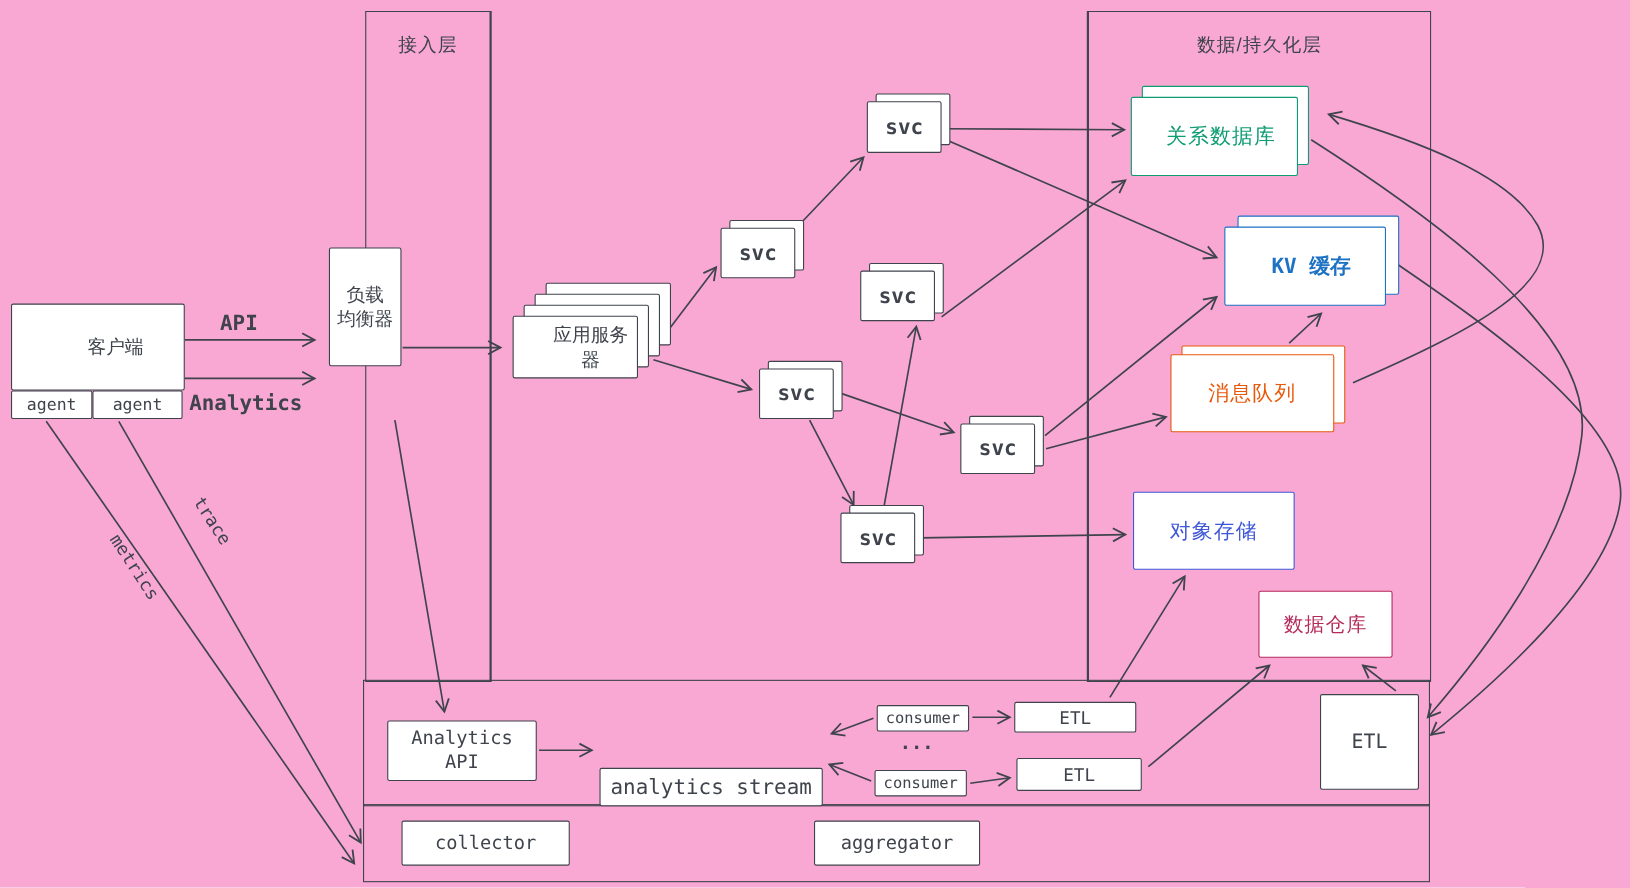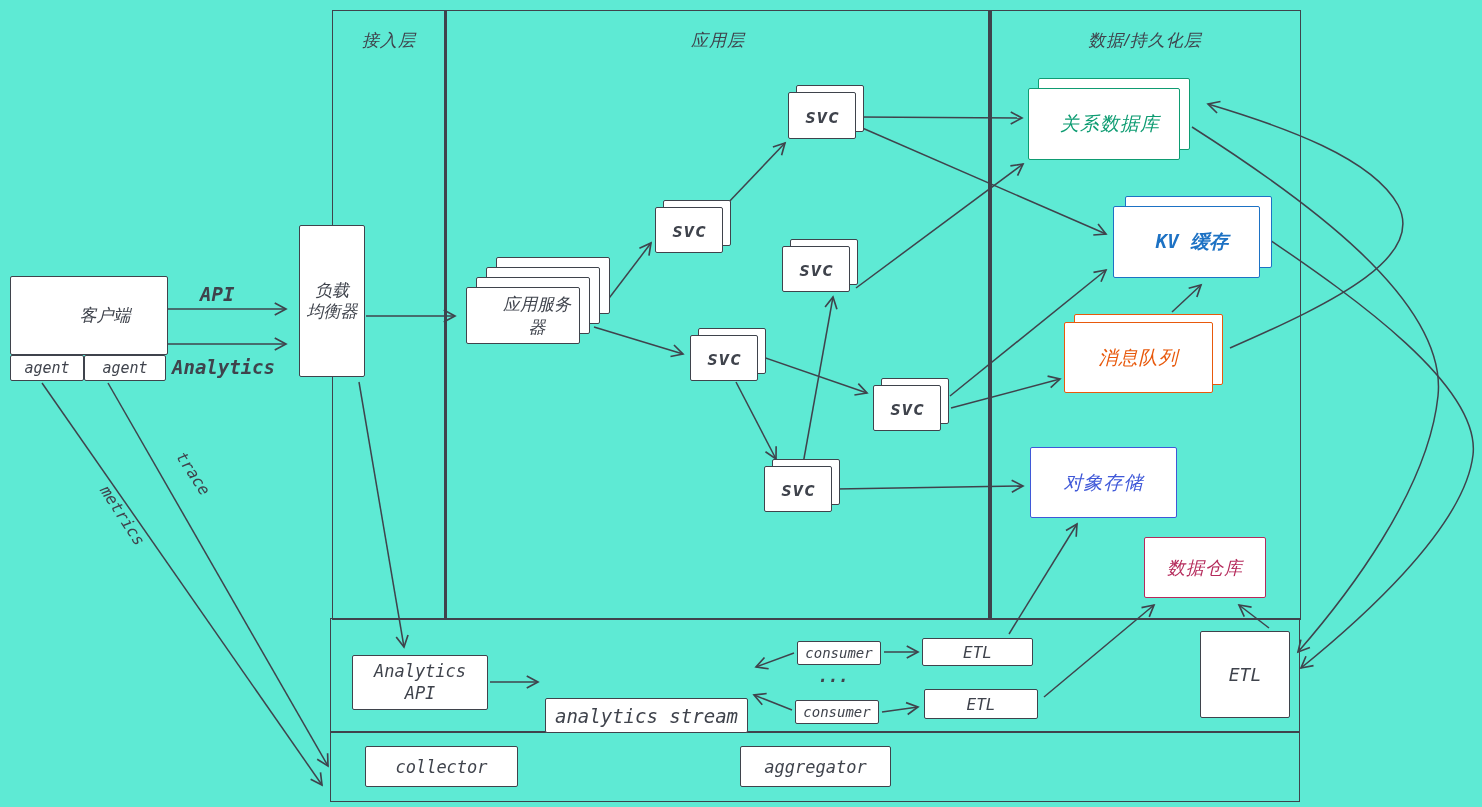--- a/index.html
+++ b/index.html
@@ -1,17 +1,17 @@
 <!DOCTYPE html>
 <html><head>
 <meta charset="utf-8">
 <style>
   html,body{margin:0;padding:0;background:#ffffff;}
-  #canvas{position:relative;width:1482px;height:807px;background:#5eead4;overflow:hidden;
-          font-family:"Liberation Sans",sans-serif;color:#3f434c;font-style:italic;}
+  #canvas{position:relative;width:1482px;height:807px;background:#f9a8d4;overflow:hidden;
+          font-family:"Liberation Sans",sans-serif;color:#3f434c;}
   .col{position:absolute;border:1.8px solid #3f434c;background:transparent;}
   .col-head{position:absolute;width:100%;text-align:center;top:18px;font-size:17px;
             letter-spacing:1px;color:#3f434c;}
   .band{position:absolute;border:1.6px solid #3f434c;background:transparent;}
   svg.edges{position:absolute;left:0;top:0;z-index:3;}
   .box{position:absolute;background:#fff;border:1.7px solid #3f434c;border-radius:2px;
        display:flex;align-items:center;justify-content:center;text-align:center;
        z-index:5;box-sizing:border-box;}
   .ghost{position:absolute;background:#fff;border:1.7px solid #3f434c;border-radius:2px;
          z-index:4;box-sizing:border-box;}
@@ -26,23 +26,20 @@
   .crimson{border-color:#b52a5b;color:#b52a5b;}
   .two-line{line-height:1.25;}
 </style>
 </head>
 <body>
 
 <div id="canvas">
 
   <div class="col" style="left:332px;top:10px;width:112px;height:608px;border-right-width:2.5px;">
     <div class="col-head cn">接入层</div>
-  </div>
-  <div class="col" style="left:444px;top:10px;width:544px;height:608px;border-left-width:2.5px;border-right-width:2.5px;">
-    <div class="col-head cn">应用层</div>
   </div>
   <div class="col" style="left:988px;top:10px;width:310px;height:608px;border-left-width:2.5px;">
     <div class="col-head cn">数据/持久化层</div>
   </div>
 
   <div class="band" style="left:330px;top:618px;width:968px;height:113px;"></div>
   <div class="band" style="left:330px;top:731px;width:968px;height:69px;"></div>
 
   <svg class="edges" width="1482" height="807" viewBox="0 0 1482 807">
     <defs>
@@ -92,21 +89,21 @@
   </div>
   <div class="box mono" style="left:84px;top:355px;width:82px;height:26px;font-size:15px;">
     <span>agent</span>
   </div>
 
   <div class="edge-label" style="left:200px;top:283px;font-size:19px;font-weight:bold;">API</div>
   <div class="edge-label" style="left:172px;top:356px;font-size:19px;font-weight:bold;">Analytics</div>
   <div class="edge-label rot" style="left:188px;top:448px;font-size:16px;transform:rotate(57deg);">trace</div>
   <div class="edge-label rot" style="left:112px;top:482px;font-size:16px;transform:rotate(57deg);">metrics</div>
 
-  <div class="box cn two-line" style="left:299px;top:225px;width:66px;height:152px;font-size:17px;">
+  <div class="box cn two-line" style="left:299px;top:225px;width:66px;height:108px;font-size:17px;">
     <div>
       <div>负载</div>
       <div>均衡器</div>
     </div>
   </div>
 
   <div class="ghost" style="left:496px;top:257px;width:114px;height:57px;"></div>
   <div class="ghost" style="left:486px;top:267px;width:114px;height:57px;"></div>
   <div class="ghost" style="left:476px;top:277px;width:114px;height:57px;"></div>
   <div class="box cn" style="left:466px;top:287px;width:114px;height:57px;font-size:17px;padding-left:28px;">

